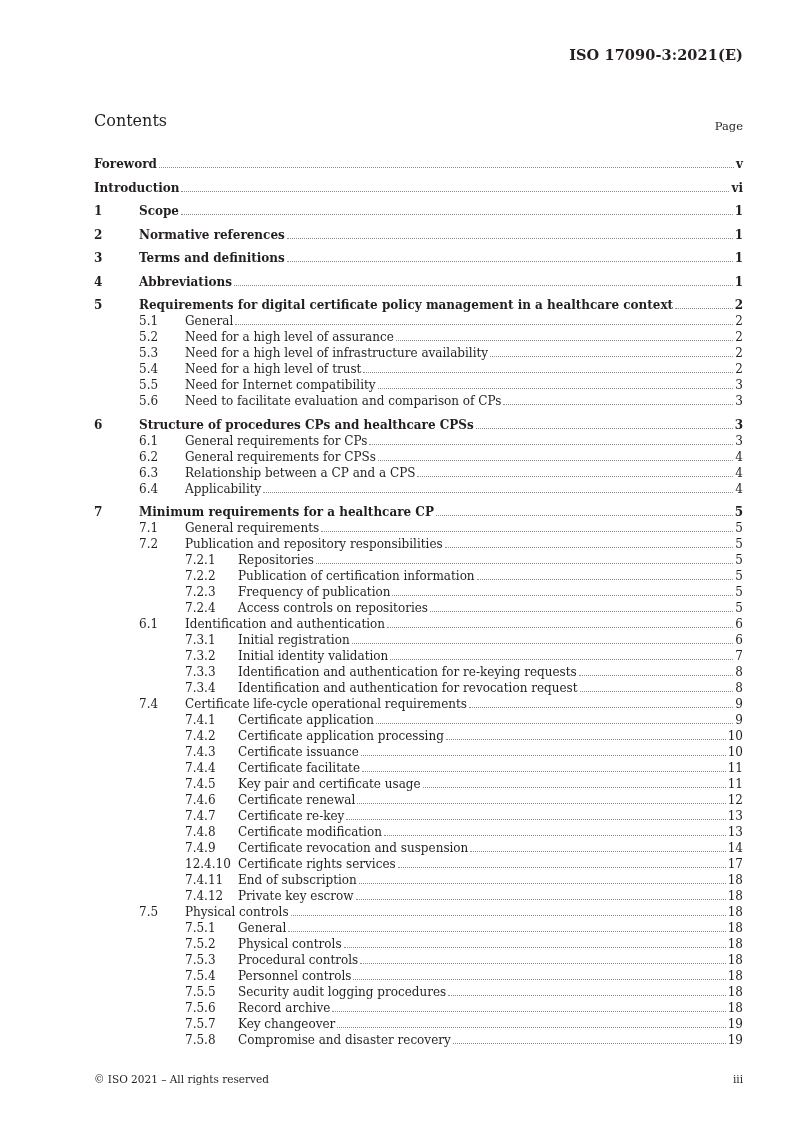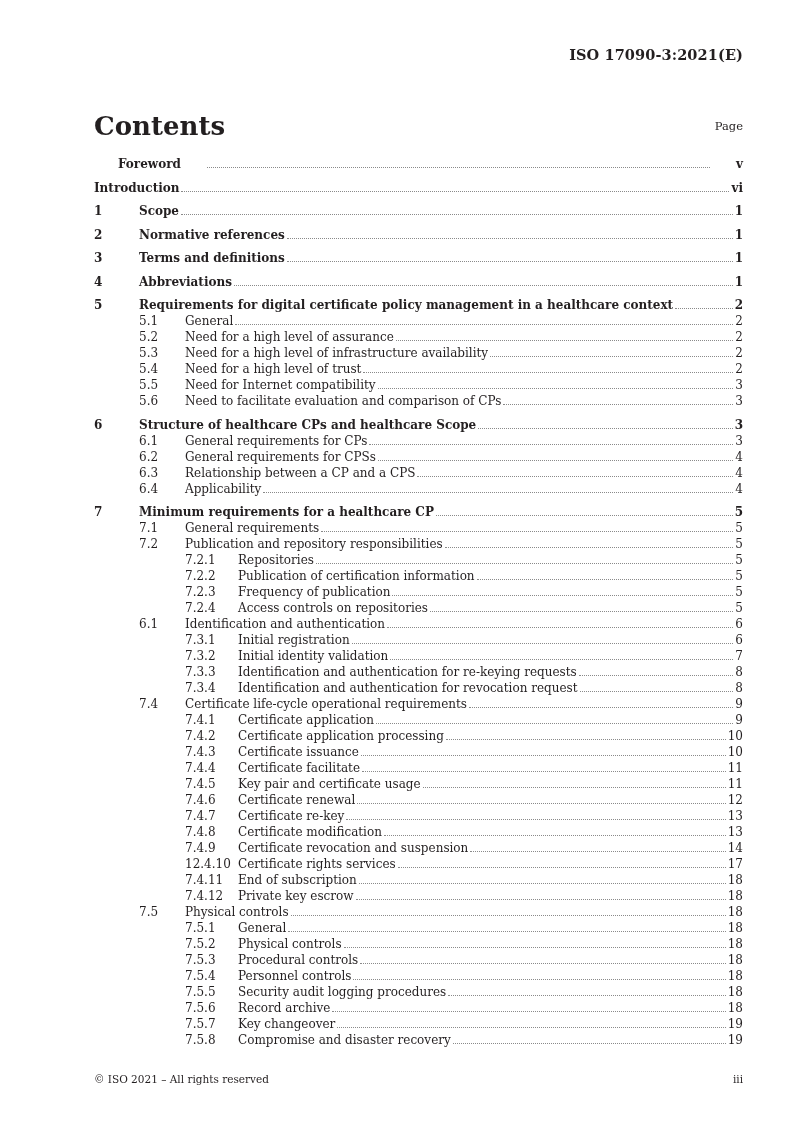--- a/index.html
+++ b/index.html
@@ -7,33 +7,33 @@
     width: 793px; height: 1122px; position: relative; overflow: hidden;
     font-family: "DejaVu Serif", "Liberation Serif", serif;
     color: #231f20;
   }
   .doc-id {
     position: absolute; right: 50px; top: 46px;
     font-weight: bold; font-size: 14.5px; letter-spacing: 0.1px;
   }
   .contents-title {
     position: absolute; left: 94px; top: 111px;
-    font-weight: bold; font-size: 26px;
+    font-weight: normal; font-size: 16px;
   }
   .page-label {
     position: absolute; right: 50px; top: 119px;
     font-size: 11.5px;
   }
   .toc { position: absolute; left: 94px; top: 156px; width: 649px; }
   .row {
     display: flex; align-items: baseline; white-space: nowrap;
     font-size: 12px; line-height: 16px; height: 16px;
   }
   .row.top { font-weight: bold; height: 16px; margin-top: 7.5px; }
-  .row.top.first { margin-top: 0; gap: 24px; }
+  .row.top.first { margin-top: 0; }
   .num { flex: 0 0 auto; }
   .lvl0 .num { width: 45px; }
   .lvl1 .num { width: 46px; margin-left: 45px; }
   .lvl2 .num { width: 53px; margin-left: 91px; }
   .title { flex: 0 0 auto; }
   .leader {
     flex: 1 1 auto; margin: 0 2px; height: 1px; align-self: flex-end;
     margin-bottom: 4px;
     border-bottom: 1px dotted #8a8a8a;
   }
@@ -126,21 +126,21 @@
       <span class="pg">3</span>
     </div>
     <div class="row lvl1">
       <span class="num">5.6</span>
       <span class="title">Need to facilitate evaluation and comparison of CPs</span>
       <span class="leader"></span>
       <span class="pg">3</span>
     </div>
     <div class="row lvl0 top">
       <span class="num">6</span>
-      <span class="title">Structure of healthcare CPs and healthcare Scope</span>
+      <span class="title">Structure of procedures CPs and healthcare CPSs</span>
       <span class="leader"></span>
       <span class="pg">3</span>
     </div>
     <div class="row lvl1">
       <span class="num">6.1</span>
       <span class="title">General requirements for CPs</span>
       <span class="leader"></span>
       <span class="pg">3</span>
     </div>
     <div class="row lvl1">

